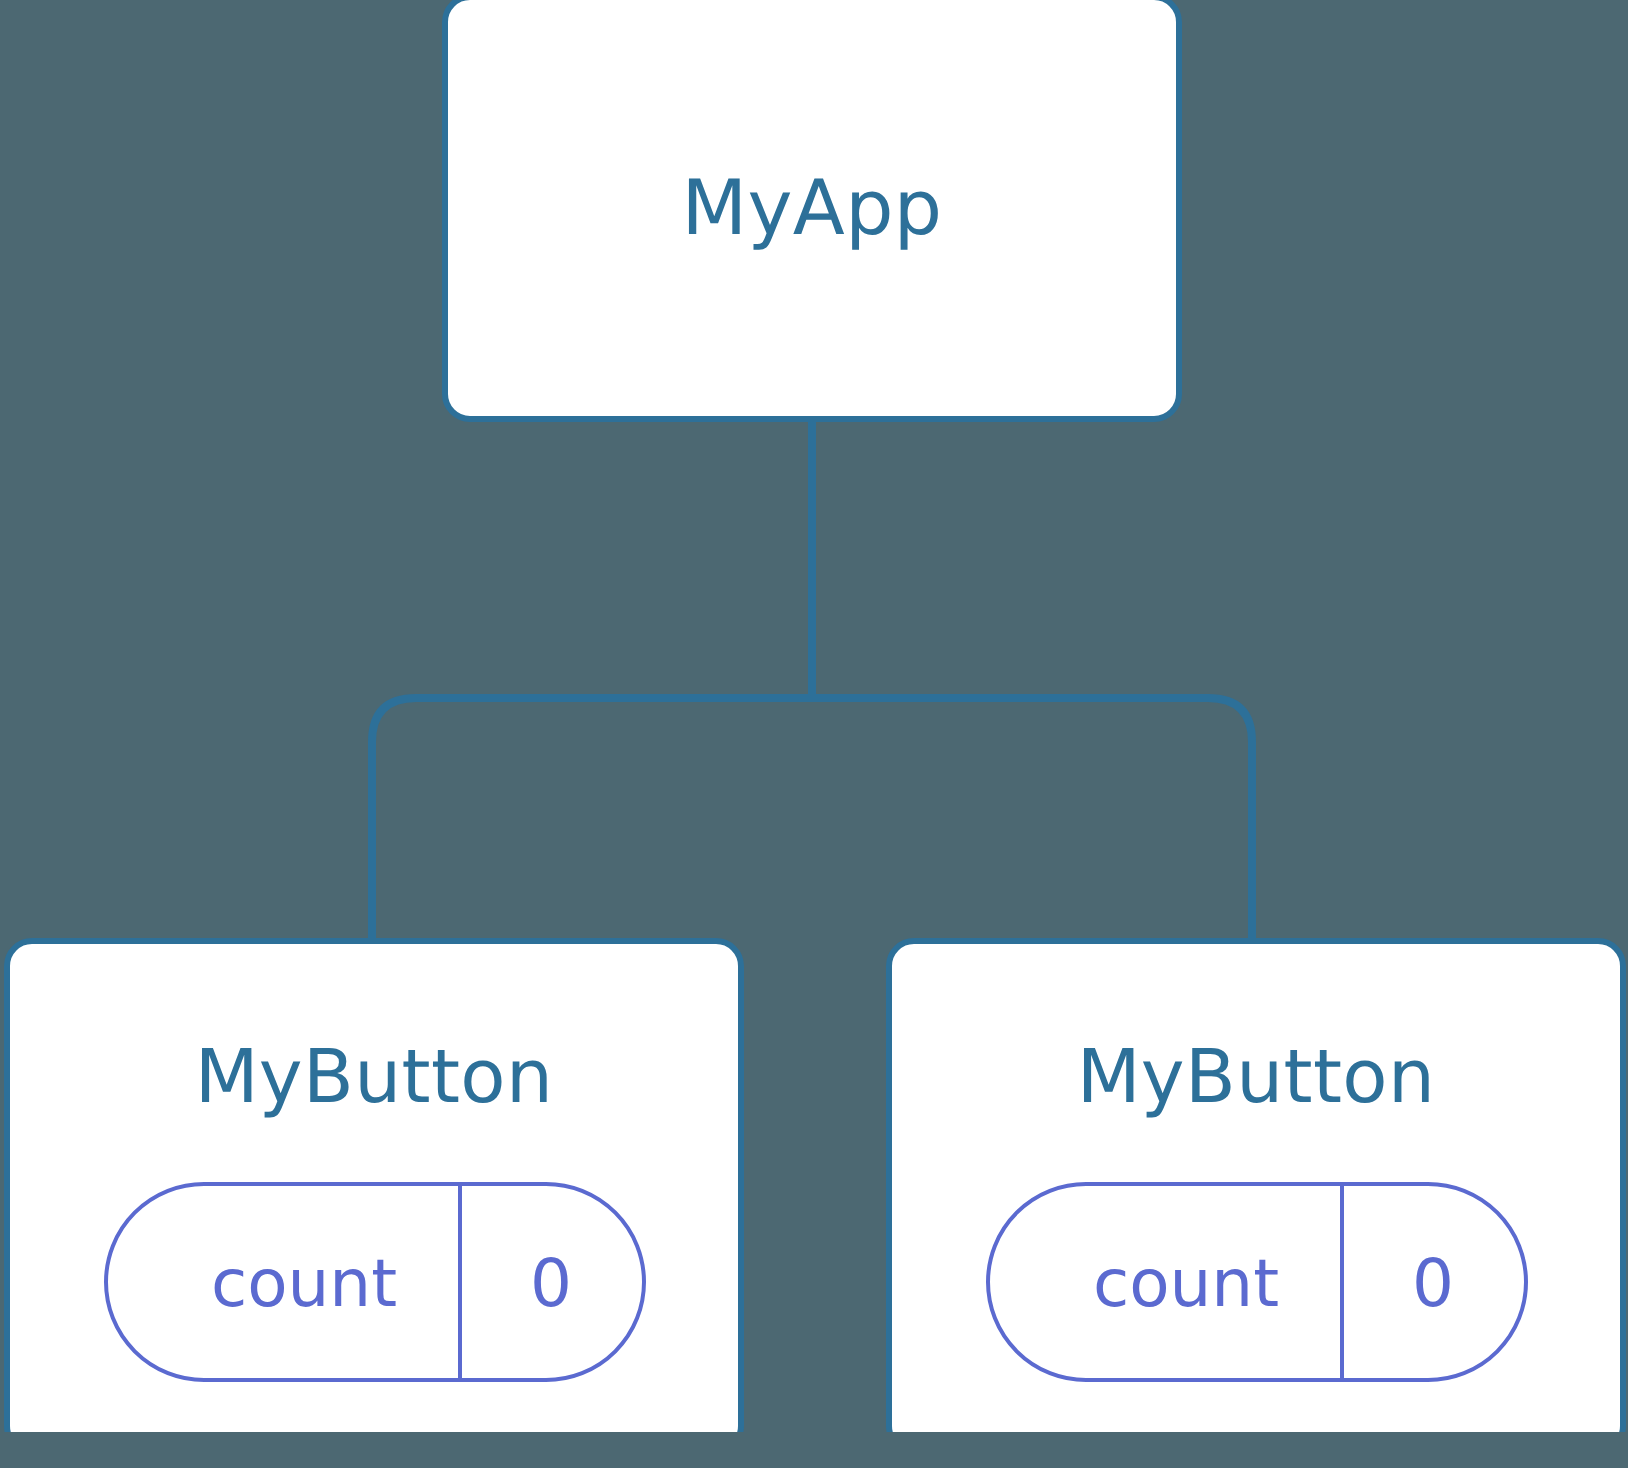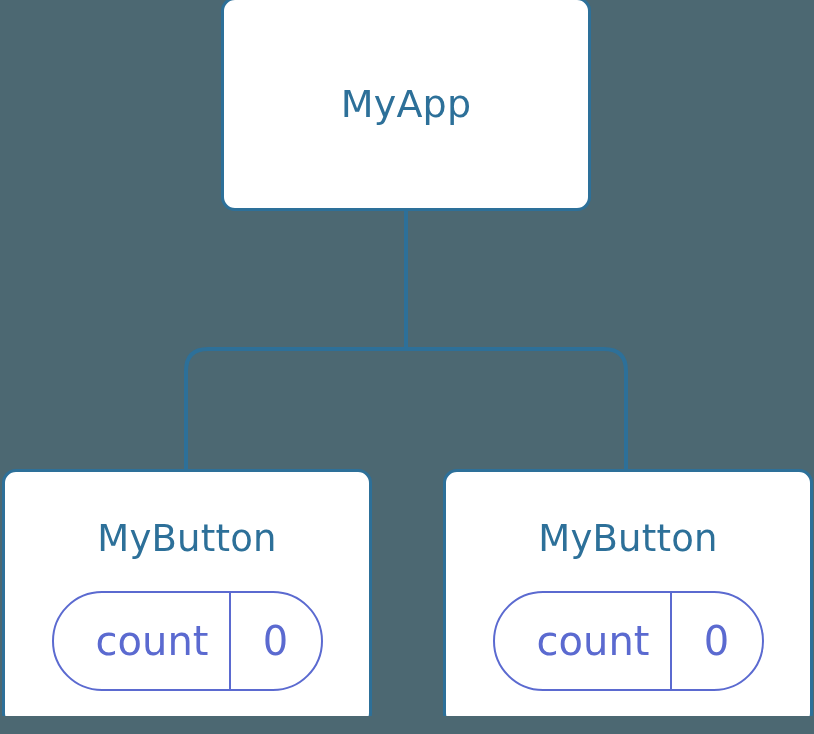--- a/index.html
+++ b/index.html
@@ -85,21 +85,21 @@
     border-radius: 50px;
     box-sizing: border-box;
     overflow: hidden;
   }
   .state-key,
   .state-val {
     display: flex;
     align-items: center;
     justify-content: center;
     color: #5b6ad0;
-    font-size: 40px;
+    font-size: 33px;
     line-height: 1;
     box-sizing: border-box;
   }
   .state-key {
     width: 175px;
     padding-left: 22px;
   }
   .state-val {
     width: 92px;
     border-left: 2px solid #5b6ad0;

